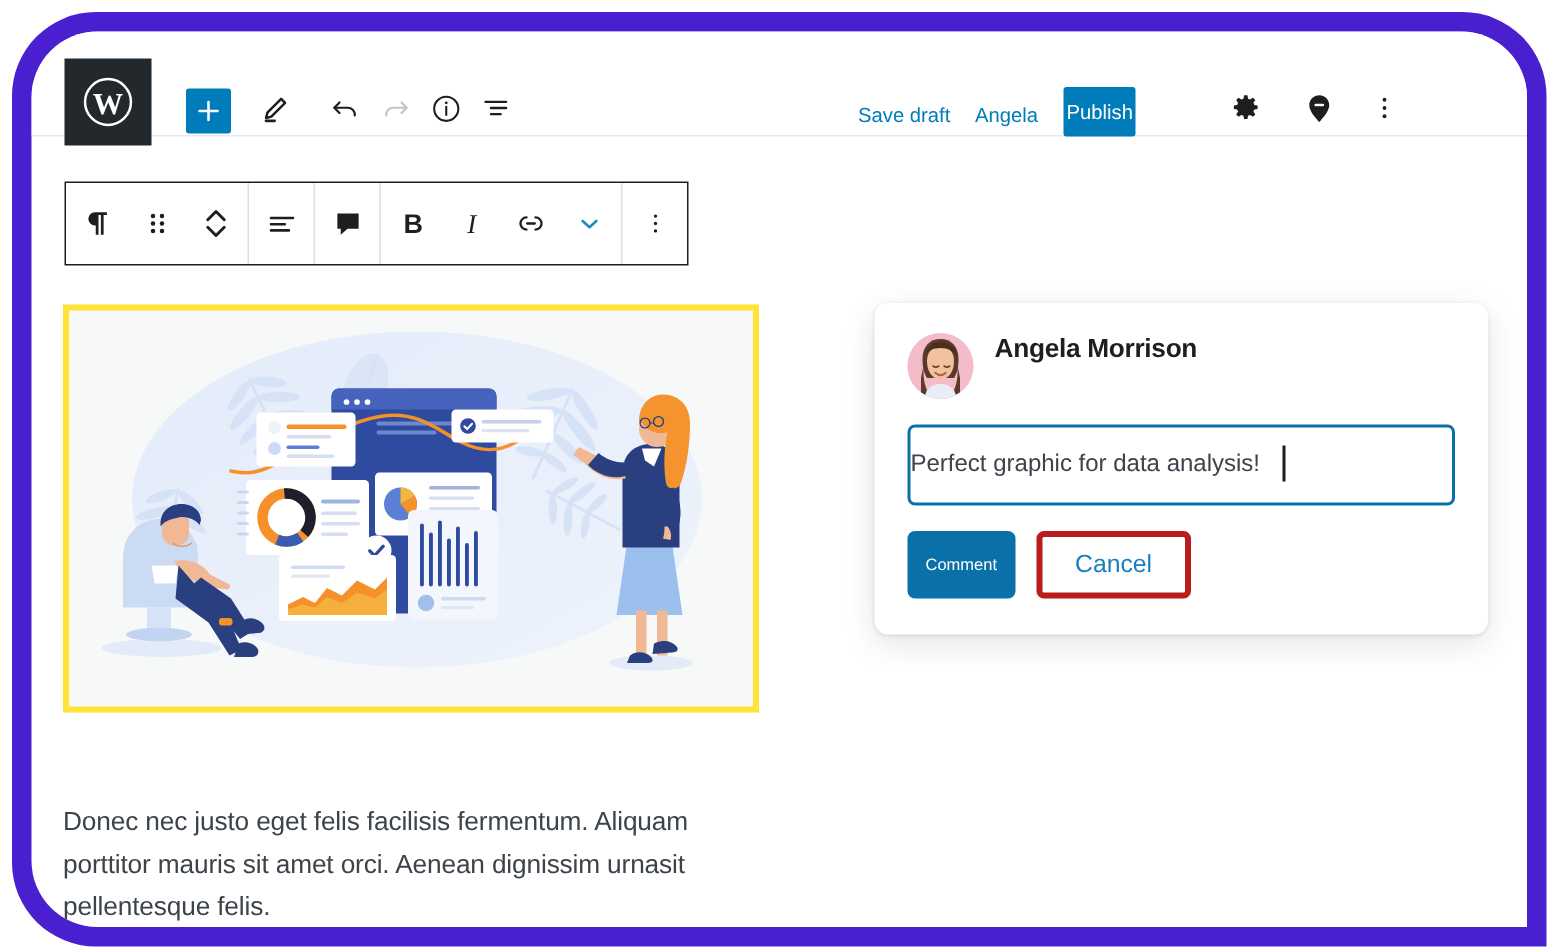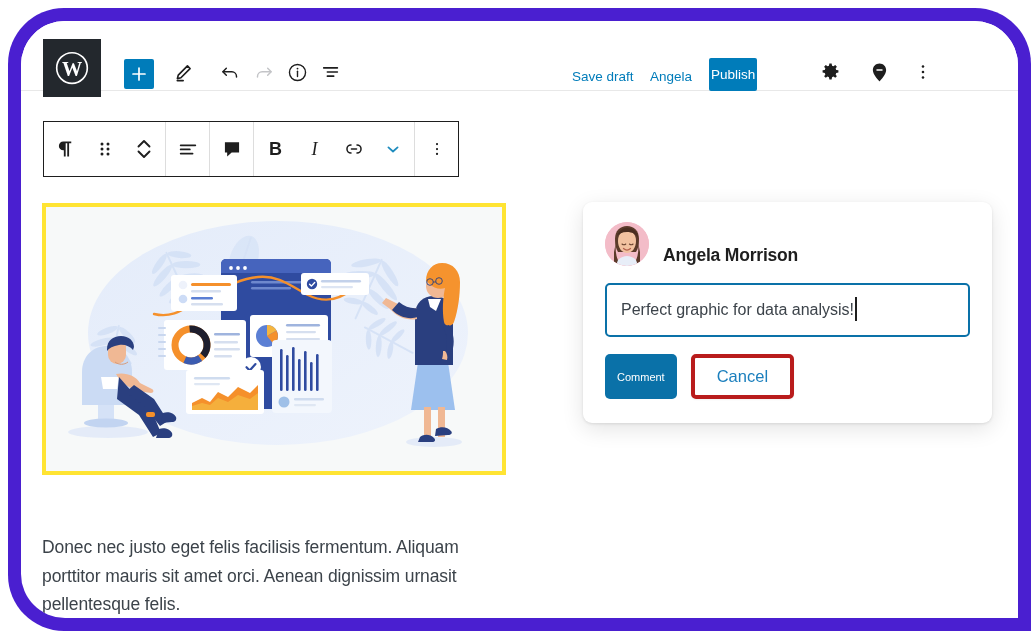--- a/index.html
+++ b/index.html
@@ -175,21 +175,21 @@
     left: 562px; top: 181px;
     width: 409px;
     background: #ffffff;
     border-radius: 9px;
     box-shadow: 0 1px 3px rgba(0,0,0,.10), 0 6px 22px rgba(0,0,0,.11);
     padding: 20px 22px 24px 22px;
   }
 
   #comment-author-row {
     display: flex;
-    align-items: flex-end;
+    align-items: flex-start;
     gap: 14px;
     margin-bottom: 17px;
   }
   #avatar {
     width: 44px; height: 44px;
     border-radius: 50%;
     overflow: hidden;
     background: #f3bcc8;
     flex: 0 0 auto;
   }
@@ -199,21 +199,21 @@
     font-weight: bold;
     color: #1e1e1e;
     letter-spacing: -0.2px;
   }
 
   #comment-input {
     width: 100%;
     height: 54px;
     border: 2px solid #0a71a8;
     border-radius: 5px;
-    padding: 0 14px;
+    padding: 0 0;
     font-size: 16px;
     color: #3c434a;
     font-family: inherit;
     outline: none;
     margin-bottom: 17px;
     background: #ffffff;
   }
   
   #input-wrap { position: relative; }
   #caret {

